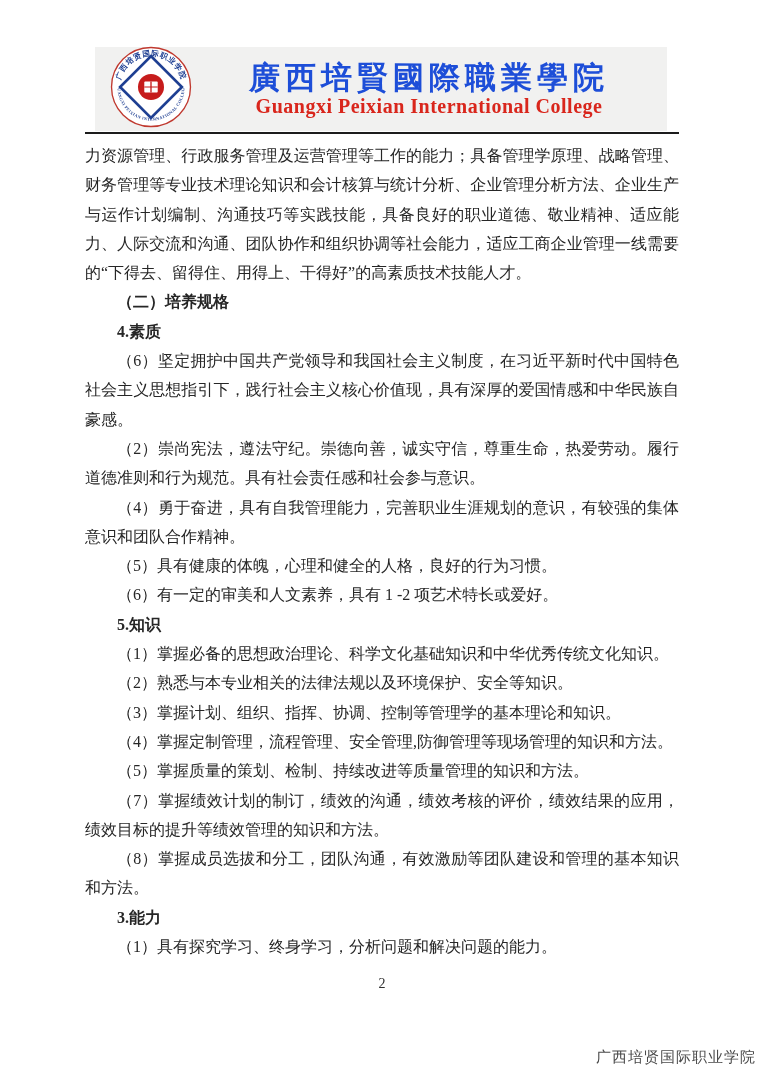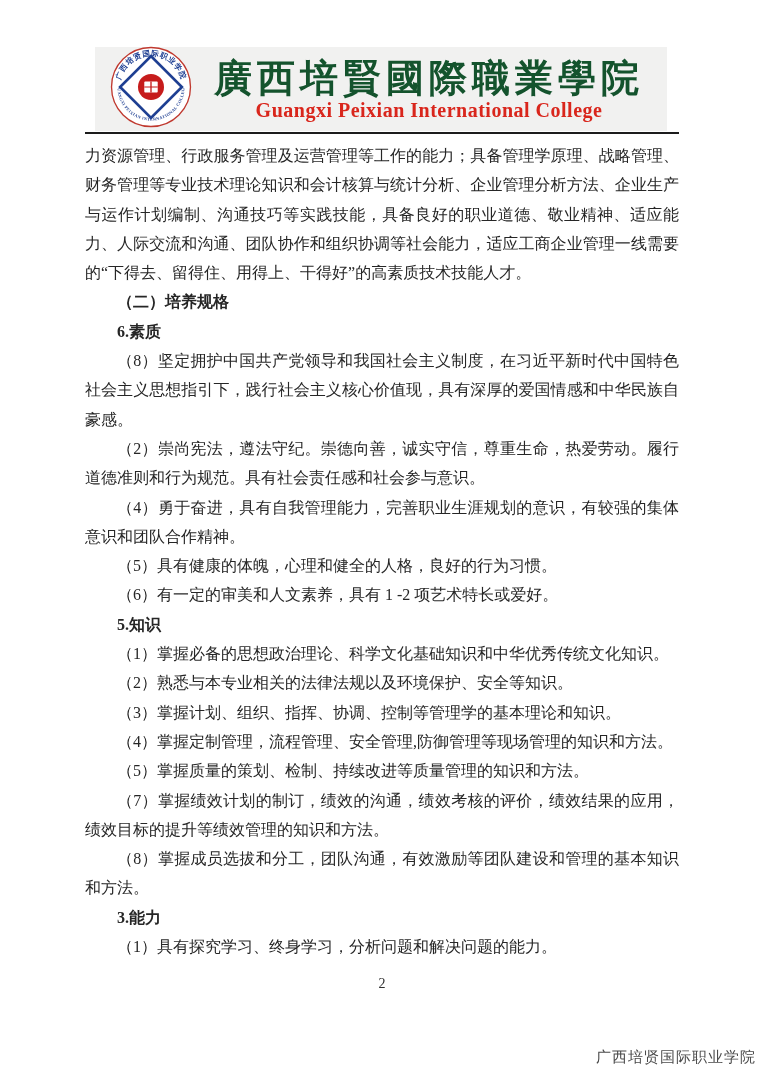--- a/index.html
+++ b/index.html
@@ -9,21 +9,21 @@
     color:#262626;overflow:hidden;
   }
   
   .header{
     position:absolute;left:95px;top:47px;width:572px;height:84px;
     background:#f1f1f0;display:flex;align-items:center;padding:0 6px;box-sizing:border-box;
   }
   .logo{flex:0 0 auto;margin-left:4px;}
   .titles{flex:1 1 auto;text-align:center;line-height:1;}
   .title-zh{
-    font-size:38px;font-weight:700;color:#14532d;letter-spacing:5px;
+    font-size:31px;font-weight:700;color:#1d4ed8;letter-spacing:5px;
     margin:0 0 3px 0;white-space:nowrap;
   }
   .title-en{
     font-size:20px;font-weight:700;color:#d9261c;letter-spacing:0.5px;
     margin:0;white-space:nowrap;
   }
   .header-rule{
     position:absolute;left:85px;top:132px;width:594px;height:0;
     border-top:2px solid #1c1c1c;
   }
@@ -78,22 +78,22 @@
     <div class="titles">
       <div class="title-zh">廣西培賢國際職業學院</div>
       <div class="title-en">Guangxi Peixian International College</div>
     </div>
   </div>
   <div class="header-rule"></div>
 
   <div class="content">
     <p class="p-cont">力资源管理、行政服务管理及运营管理等工作的能力；具备管理学原理、战略管理、财务管理等专业技术理论知识和会计核算与统计分析、企业管理分析方法、企业生产与运作计划编制、沟通技巧等实践技能，具备良好的职业道德、敬业精神、适应能力、人际交流和沟通、团队协作和组织协调等社会能力，适应工商企业管理一线需要的“下得去、留得住、用得上、干得好”的高素质技术技能人才。</p>
     <p class="p-head">（二）培养规格</p>
-    <p class="p-head">6.素质</p>
-    <p class="p-indent">（8）坚定拥护中国共产党领导和我国社会主义制度，在习近平新时代中国特色社会主义思想指引下，践行社会主义核心价值现，具有深厚的爱国情感和中华民族自豪感。</p>
+    <p class="p-head">4.素质</p>
+    <p class="p-indent">（6）坚定拥护中国共产党领导和我国社会主义制度，在习近平新时代中国特色社会主义思想指引下，践行社会主义核心价值现，具有深厚的爱国情感和中华民族自豪感。</p>
     <p class="p-indent">（2）崇尚宪法，遵法守纪。崇德向善，诚实守信，尊重生命，热爱劳动。履行道德准则和行为规范。具有社会责任感和社会参与意识。</p>
     <p class="p-indent">（4）勇于奋进，具有自我管理能力，完善职业生涯规划的意识，有较强的集体意识和团队合作精神。</p>
     <p class="p-indent">（5）具有健康的体魄，心理和健全的人格，良好的行为习惯。</p>
     <p class="p-indent">（6）有一定的审美和人文素养，具有 1 -2 项艺术特长或爱好。</p>
     <p class="p-head">5.知识</p>
     <p class="p-indent">（1）掌握必备的思想政治理论、科学文化基础知识和中华优秀传统文化知识。</p>
     <p class="p-indent">（2）熟悉与本专业相关的法律法规以及环境保护、安全等知识。</p>
     <p class="p-indent">（3）掌握计划、组织、指挥、协调、控制等管理学的基本理论和知识。</p>
     <p class="p-indent">（4）掌握定制管理，流程管理、安全管理,防御管理等现场管理的知识和方法。</p>
     <p class="p-indent">（5）掌握质量的策划、检制、持续改进等质量管理的知识和方法。</p>

